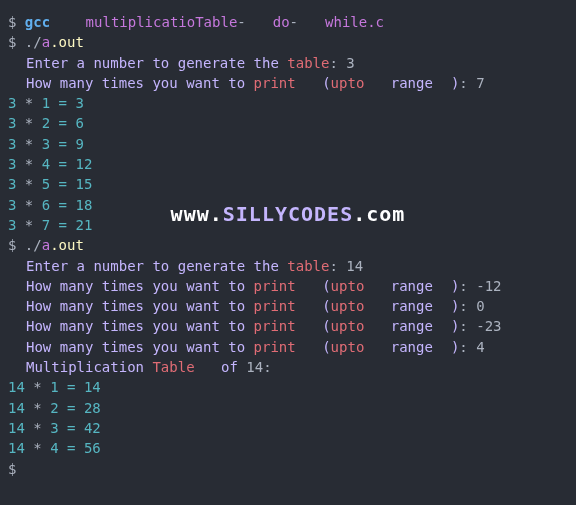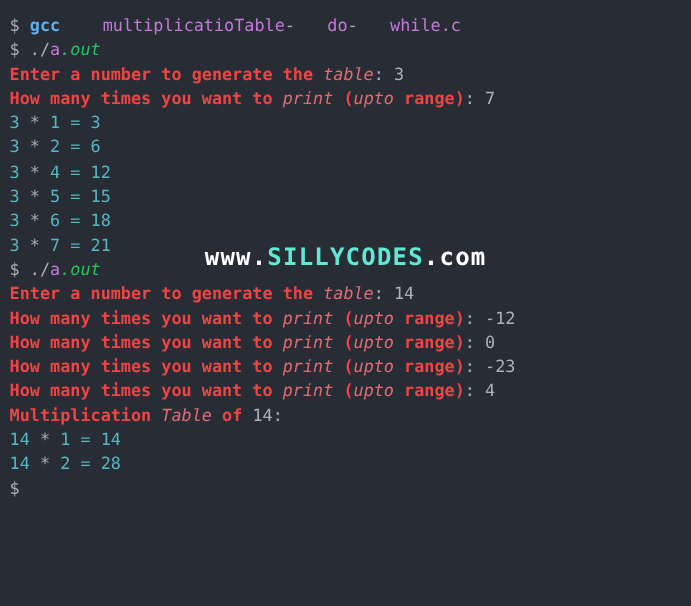--- a/index.html
+++ b/index.html
@@ -20,38 +20,38 @@
       overflow: hidden;
     }
     .line {
       white-space: nowrap;
     }
     .prompt { color: #abb2bf; }
     .cmd-gcc { color: #61afef; font-weight: bold; text-align: right; }
     .cmd-file { color: #c678dd; padding-left: 27px; }
     .cmd-dash { color: #abb2bf; }
     .path-a { color: #c678dd; }
-    .path-out { color: #22c55e; font-style: italic; }
-    .blue-bold { color: #ef4444; font-weight: bold; }
-    .red { color: #e06c75; font-style: italic; }
+    .path-out { color: #fef9c3; }
+    .blue-bold { color: #c4b5fd; font-weight: normal; margin-left: 18px; }
+    .red { color: #e06c75; }
     .val { color: #abb2bf; }
     .cyan { color: #56b6c2; }
     .eq { color: #56b6c2; }
     .watermark {
       position: absolute;
       top: 200px;
       left: 50%;
       transform: translateX(-50%);
       font-size: 20px;
       font-weight: bold;
       letter-spacing: 1px;
       color: #ffffff;
       font-family: monospace;
     }
-    .watermark .dom { color: #5eead4; }
+    .watermark .dom { color: #c4b5fd; }
   </style>
 </head>
 <body>
 
 <div>
 
 <div class="line">
   <span class="prompt">$ </span><span class="cmd-gcc">gcc</span><span> </span><span class="cmd-file">multiplicatioTable</span><span class="cmd-dash">-</span><span class="cmd-file">do</span><span class="cmd-dash">-</span><span class="cmd-file">while.c</span>
 </div>
 
@@ -64,20 +64,21 @@
 </div>
 
 <div class="line">
   <span class="blue-bold">How many times you want to </span><span class="red">print</span><span class="val"> </span><span class="blue-bold">(</span><span class="red">upto</span><span class="blue-bold"> range</span><span class="blue-bold">)</span><span class="val">: </span><span class="val">7</span>
 </div>
 
 
 <div id="rows1">
       <div class="line"><span class="cyan">3</span><span class="val"> * </span><span class="cyan">1</span><span class="eq"> = </span><span class="cyan">3</span></div>
       <div class="line"><span class="cyan">3</span><span class="val"> * </span><span class="cyan">2</span><span class="eq"> = </span><span class="cyan">6</span></div>
+      <div class="line"><span class="cyan">3</span><span class="val"> * </span><span class="cyan">3</span><span class="eq"> = </span><span class="cyan">9</span></div>
       <div class="line"><span class="cyan">3</span><span class="val"> * </span><span class="cyan">4</span><span class="eq"> = </span><span class="cyan">12</span></div>
       <div class="line"><span class="cyan">3</span><span class="val"> * </span><span class="cyan">5</span><span class="eq"> = </span><span class="cyan">15</span></div>
       <div class="line"><span class="cyan">3</span><span class="val"> * </span><span class="cyan">6</span><span class="eq"> = </span><span class="cyan">18</span></div>
       <div class="line"><span class="cyan">3</span><span class="val"> * </span><span class="cyan">7</span><span class="eq"> = </span><span class="cyan">21</span></div>
     </div>
 
 <div class="line">
   <span class="prompt">$ </span><span class="val">./</span><span class="path-a">a</span><span class="path-out">.out</span>
 </div>
 
@@ -92,20 +93,22 @@
       <div class="line"><span class="blue-bold">How many times you want to </span><span class="red">print</span><span class="val"> </span><span class="blue-bold">(</span><span class="red">upto</span><span class="blue-bold"> range</span><span class="blue-bold">)</span><span class="val">: </span><span class="val">4</span></div>
     </div>
 
 <div class="line">
   <span class="blue-bold">Multiplication</span><span class="red"> Table</span><span class="blue-bold"> of</span><span class="val"> </span><span class="val">14</span><span class="val">:</span>
 </div>
 
 <div id="rows2">
       <div class="line"><span class="cyan">14</span><span class="val"> * </span><span class="cyan">1</span><span class="eq"> = </span><span class="cyan">14</span></div>
       <div class="line"><span class="cyan">14</span><span class="val"> * </span><span class="cyan">2</span><span class="eq"> = </span><span class="cyan">28</span></div>
+      <div class="line"><span class="cyan">14</span><span class="val"> * </span><span class="cyan">3</span><span class="eq"> = </span><span class="cyan">42</span></div>
+      <div class="line"><span class="cyan">14</span><span class="val"> * </span><span class="cyan">4</span><span class="eq"> = </span><span class="cyan">56</span></div>
     </div>
 
 <div class="line">
   <span class="prompt">$</span>
 </div>
 
 </div>
 
 <div class="watermark">
   <span>www.</span><span class="dom">SILLYCODES</span><span>.com</span>

